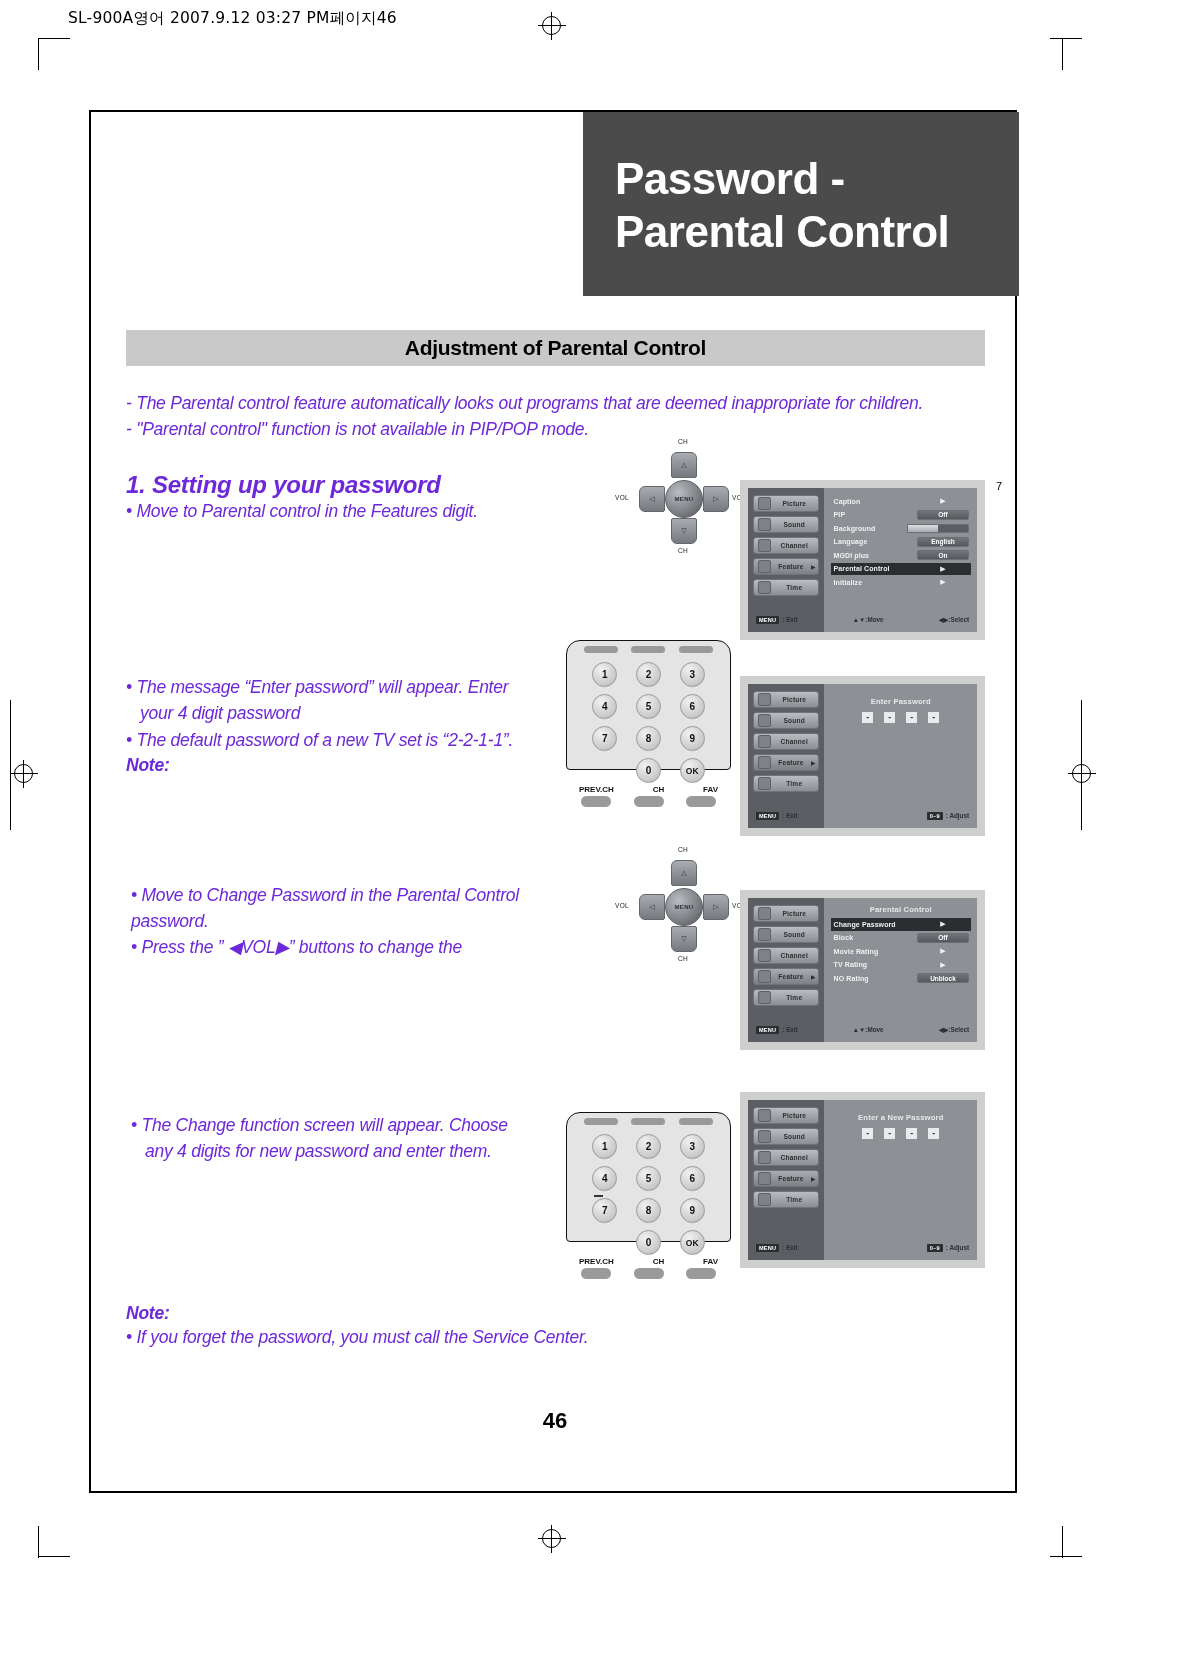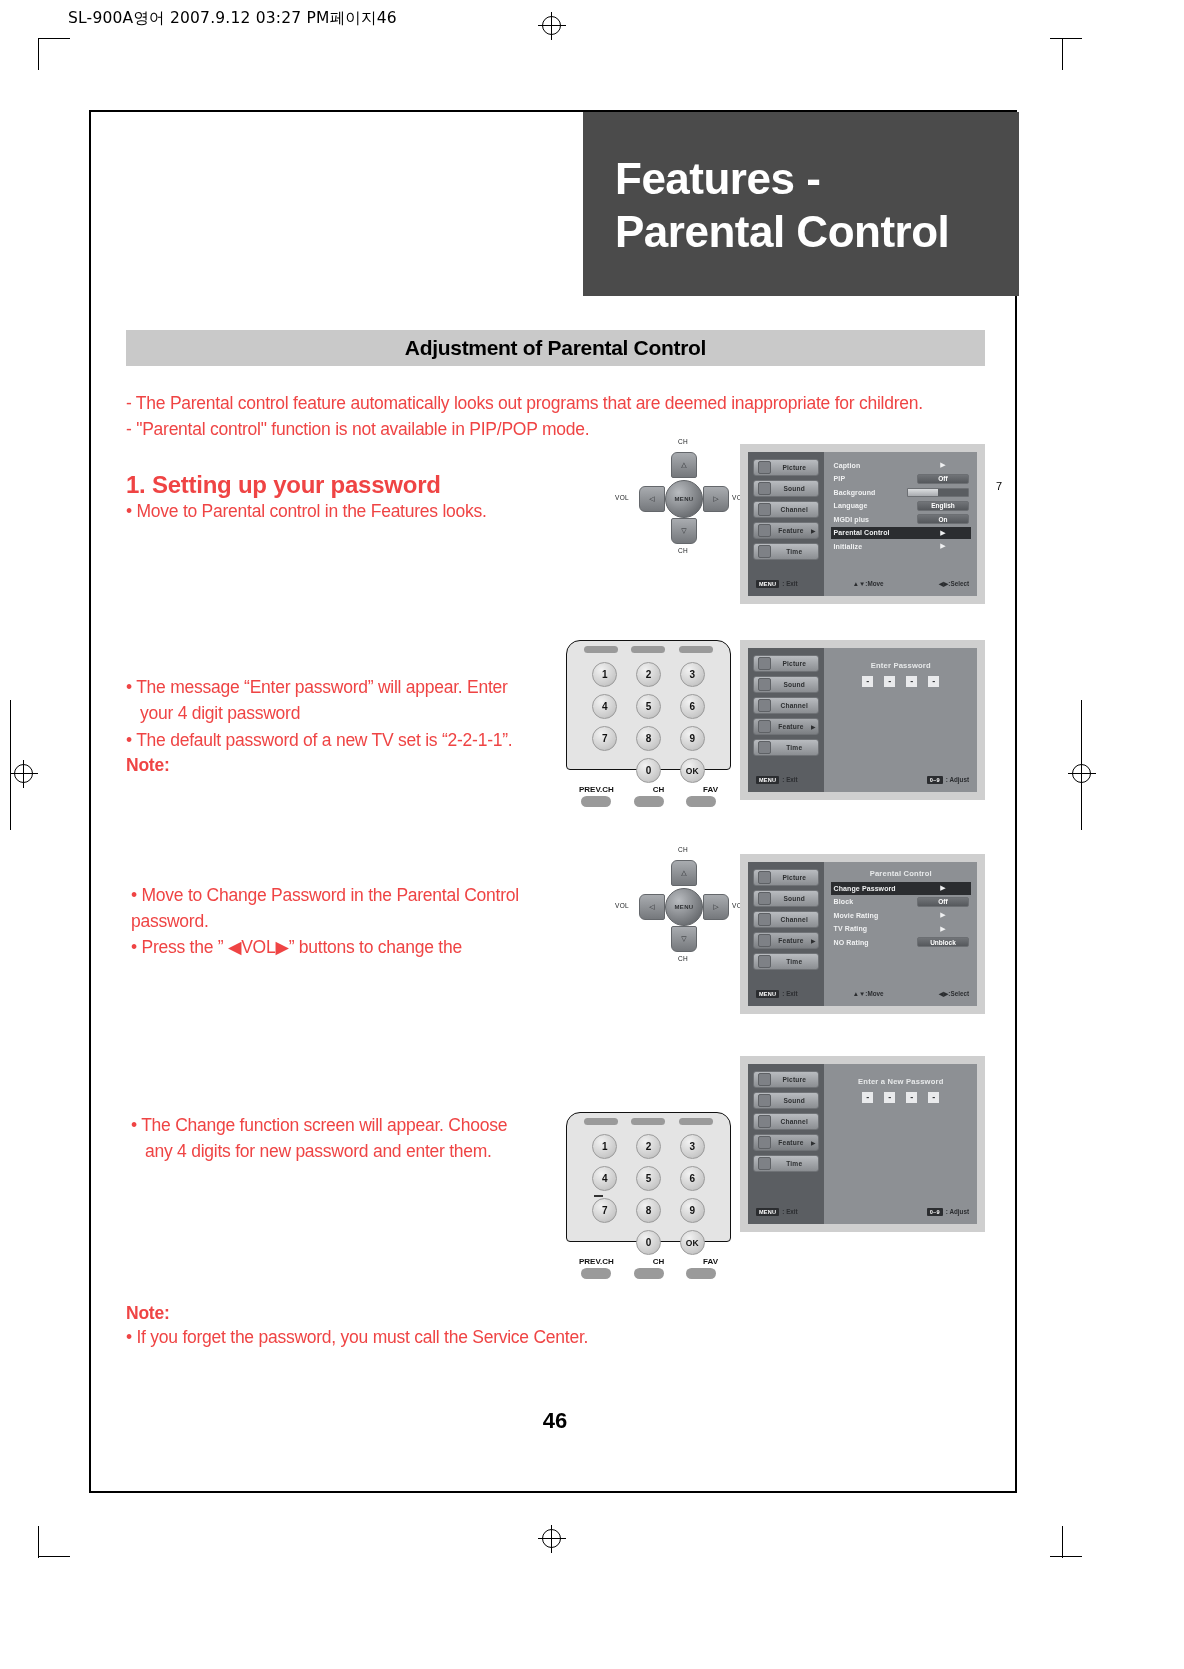--- a/index.html
+++ b/index.html
@@ -55,23 +55,24 @@
     background:#c9c9c9;
     display:flex; align-items:center; justify-content:center;
   }
   .section-bar span {
     font-size:21px; font-weight:700; color:#000; letter-spacing:-.3px;
   }
 
   
   .body-txt {
     position:absolute;
-    font-size:17.5px; color:#ef4444; line-height:26px;
+    font-size:17.5px; color:#6d28d9; line-height:26px;
     letter-spacing:-.25px;
     font-family:"Liberation Sans", sans-serif;
+    font-style:italic;
   }
 
   .intro { left:35px; top:278px; width:880px; }
   .step1-head { left:35px; top:360px; font-weight:700; font-size:24px; }
   .step1-sub  { left:35px; top:386px; width:520px; }
 
   .para2 { left:35px; top:562px; width:440px; }
   .para2b { left:35px; top:615px; width:470px; }
   .note1 { left:35px; top:640px; font-weight:700; }
 
@@ -84,20 +85,21 @@
   .pagenum {
     position:absolute; left:0; top:1296px; width:928px;
     text-align:center; font-size:22px; font-weight:700; color:#000;
   }
 
   
   .osd {
     position:absolute;
     background:#cfcfcf;
     padding:8px;
+    margin-top:36px;
   }
   .osd-inner {
     position:relative;
     width:100%; height:100%;
     background:#8d9094;
     display:flex;
   }
   .osd-side {
     width:33%;
     background:#5b5e62;
@@ -284,36 +286,36 @@
   </div>
 <div class="crop-mark" style="left:10px;top:700px;width:1px;height:130px;"></div>
 <div class="crop-mark" style="left:1081px;top:700px;width:1px;height:130px;"></div>
 
 <div class="prolog">SL-900A영어  2007.9.12 03:27 PM페이지46</div>
 
 <div class="page-frame">
 
   <div class="title-banner">
     <div class="ttxt">
-      <div>Features -</div>
+      <div>Password -</div>
       <div>Parental Control</div>
     </div>
   </div>
 
   <div class="section-bar">
     <span>Adjustment of Parental Control</span>
   </div>
 
   <div class="body-txt intro">
     <div>- The Parental control feature automatically looks out programs that are deemed inappropriate for children.</div>
     <div>- "Parental control" function is not available in PIP/POP mode.</div>
   </div>
 
   <div class="body-txt step1-head">1. Setting up your password</div>
-  <div class="body-txt step1-sub">• Move to Parental control in the Features looks.</div>
+  <div class="body-txt step1-sub">• Move to Parental control in the Features digit.</div>
 
   <div class="body-txt para2">
     <div>• The message “Enter password” will appear. Enter</div>
     <div style="padding-left:14px">your 4 digit password</div>
   </div>
   <div class="body-txt note1">Note:</div>
   <div class="body-txt para2b">• The default password of a new TV set is “2-2-1-1”.</div>
 
   <div class="body-txt para3">
     <div>• Move to Change Password in the Parental Control</div>

